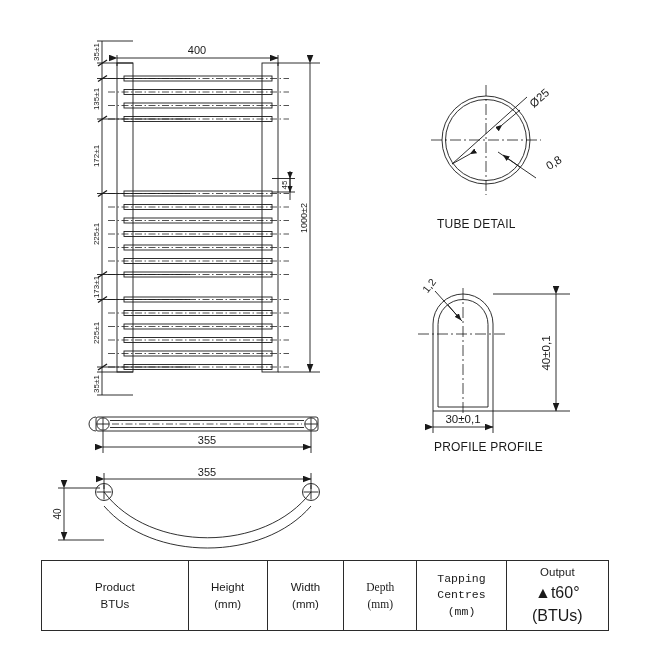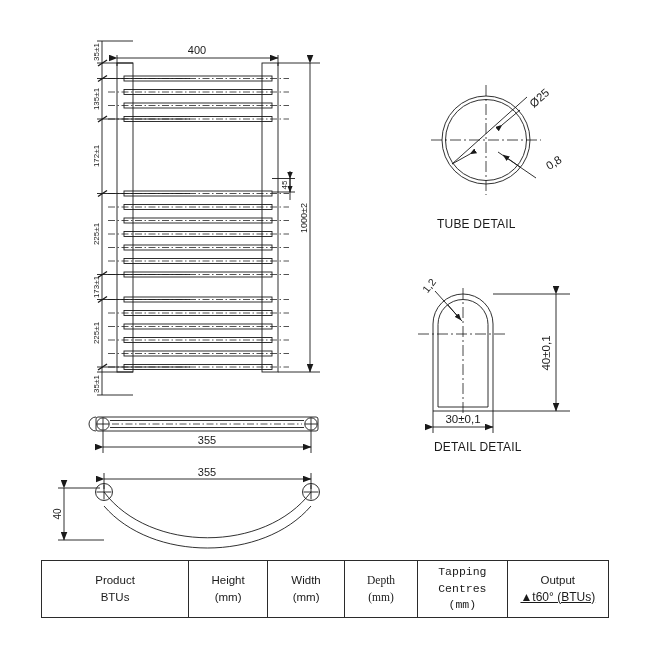--- a/index.html
+++ b/index.html
@@ -27,21 +27,21 @@
     font-weight:400;
   }
   .spec-table .head-row td{height:50px;}
   .spec-table .data-row td{height:33px;}
   .c0{width:152px;}
   .c1{width:78px;}
   .c2{width:76px;}
   .c3{width:72px;font-family:Liberation Serif, serif;}
   .c4{width:88px;font-family:Liberation Mono, monospace;}
   .c5{width:102px;}
-  .tri{font-size:12px;text-decoration:underline;}
+  .tri{font-size:16px;}
 
   .capt{
     position:absolute;
     font-size:12px;
     letter-spacing:0.2px;
     white-space:nowrap;
   }
   #cap-tube{left:437px;top:184px;}
   #cap-profile{left:434px;top:407px;}
 </style>
@@ -272,21 +272,21 @@
       <text x="542" y="68" font-size="11.5" text-anchor="middle" transform="rotate(-41 542 68)">Ø25</text>
       <text x="556" y="133" font-size="11.5" text-anchor="middle" transform="rotate(-33 556 133)">0,8</text>
 
       <text x="432" y="255" font-size="10.5" text-anchor="middle" transform="rotate(-52 432 255)">1,2</text>
       <text x="550" y="320" font-size="11.5" text-anchor="middle" transform="rotate(-90 550 320)">40±0,1</text>
       <text x="463" y="390" font-size="11.5" text-anchor="middle">30±0,1</text>
     </g>
   </svg>
 
   <div class="capt" id="cap-tube">TUBE DETAIL</div>
-  <div class="capt" id="cap-profile">DETAIL DETAIL</div>
+  <div class="capt" id="cap-profile">PROFILE PROFILE</div>
 
   <table class="spec-table">
     <tbody>
       <tr class="head-row">
         <td class="c0">
           <span>Product</span><br>
           <span>BTUs</span>
         </td>
         <td class="c1">
           <span>Height</span><br>

